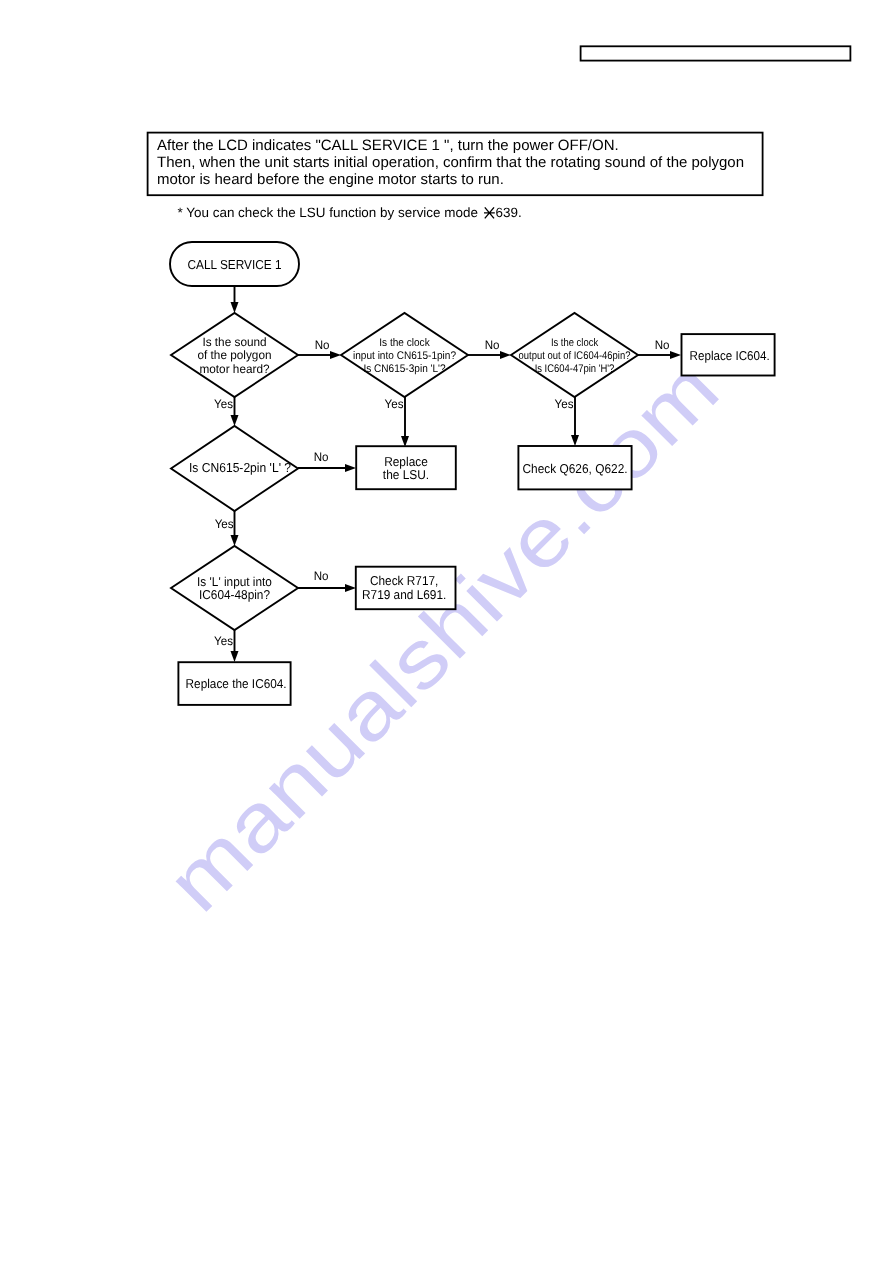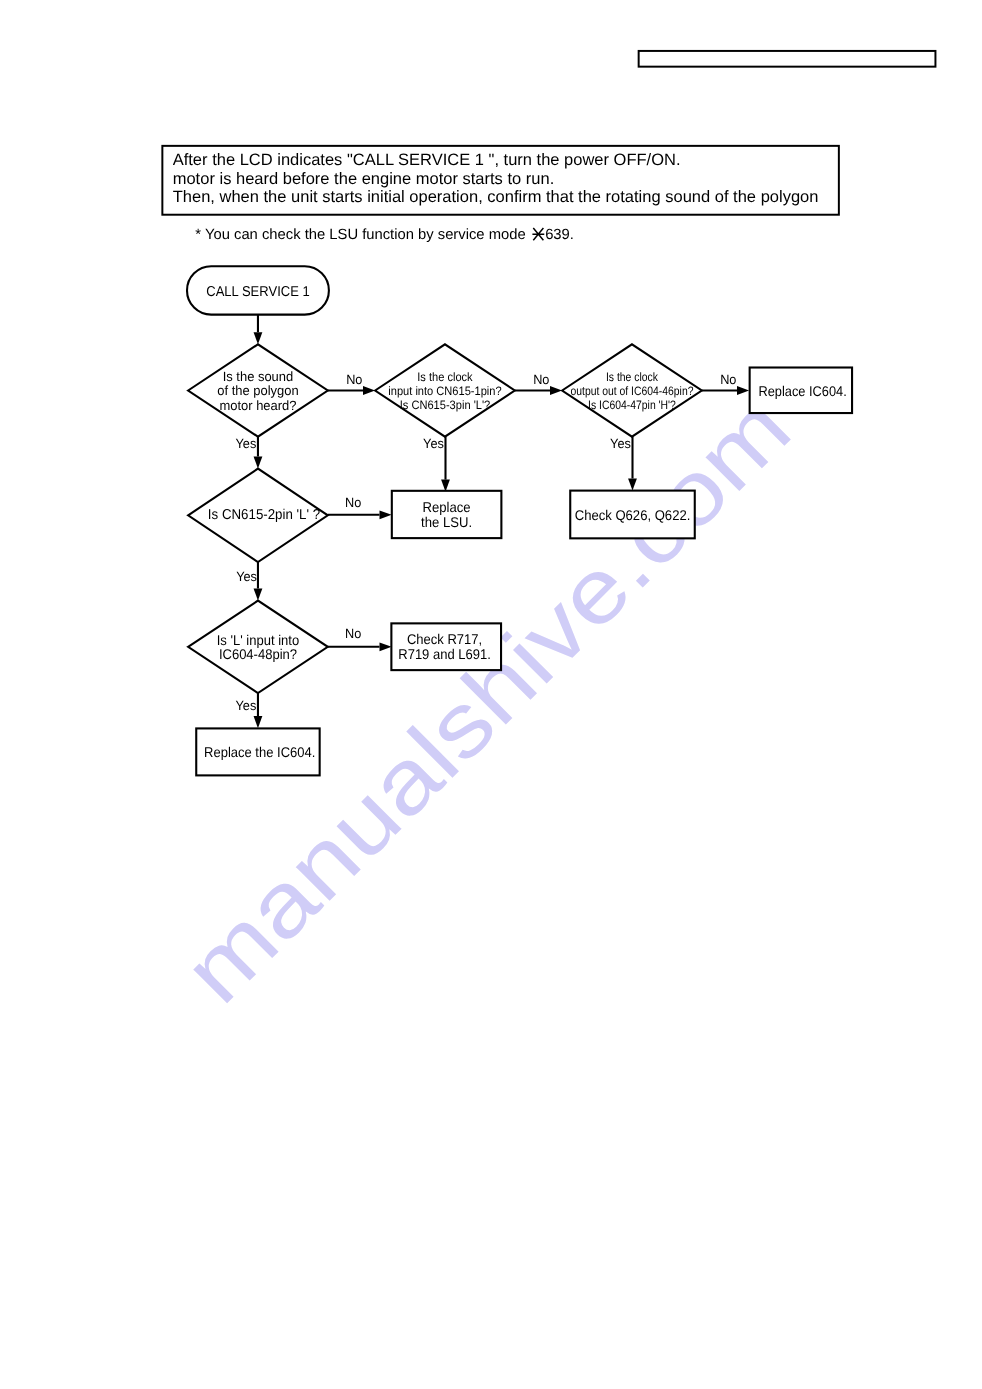--- a/index.html
+++ b/index.html
@@ -26,22 +26,22 @@
     <g id="wm-g" transform="translate(201.8 916.6) rotate(-45) scale(1.156 1)">
       <text id="wm-text" x="0" y="0" font-family="&quot;Liberation Sans&quot;, sans-serif" font-size="82" fill="#d0cdf7">manualshive.com</text>
     </g>
   </svg>
   <svg class="overlay" viewBox="0 0 893 1263" xmlns="http://www.w3.org/2000/svg">
     <rect x="580.6" y="46.3" width="269.8" height="14.3" fill="none" stroke="#000" stroke-width="1.8"></rect>
     <rect x="147.6" y="132.6" width="615" height="62.6" fill="none" stroke="#000" stroke-width="1.8"></rect>
   </svg>
   <div class="notetext" style="left:157px;top:136.6px;">
     <div class="note-line">After the LCD indicates "CALL SERVICE 1 ", turn the power OFF/ON.</div>
+    <div class="note-line">Then, when the unit starts initial operation, confirm that the rotating sound of the polygon</div>
     <div class="note-line">motor is heard before the engine motor starts to run.</div>
-    <div class="note-line">Then, when the unit starts initial operation, confirm that the rotating sound of the polygon</div>
   </div>
   <svg id="footnote-svg" class="footnote" viewBox="0 0 893 1263" xmlns="http://www.w3.org/2000/svg">
     <text id="fn-prefix" x="177.6" y="217.3" font-family="&quot;Liberation Sans&quot;, sans-serif" font-size="13.45" fill="#000">* You can check the LSU function by service mode </text>
     <g transform="translate(489.4 212.85)">
       <path d="M -4.6 -5.5 L 4.6 5.5 M 4.6 -5.5 L -4.6 5.5 M -5.4 0 L 5.4 0" stroke="#000" stroke-width="1.35" fill="none"></path>
     </g>
     <text id="fn-suffix" x="495.6" y="217.3" font-family="&quot;Liberation Sans&quot;, sans-serif" font-size="13.45" fill="#000">639.</text>
   </svg>
   <svg id="flow" viewBox="0 0 893 1263" xmlns="http://www.w3.org/2000/svg">
     <g id="flow-edges">

